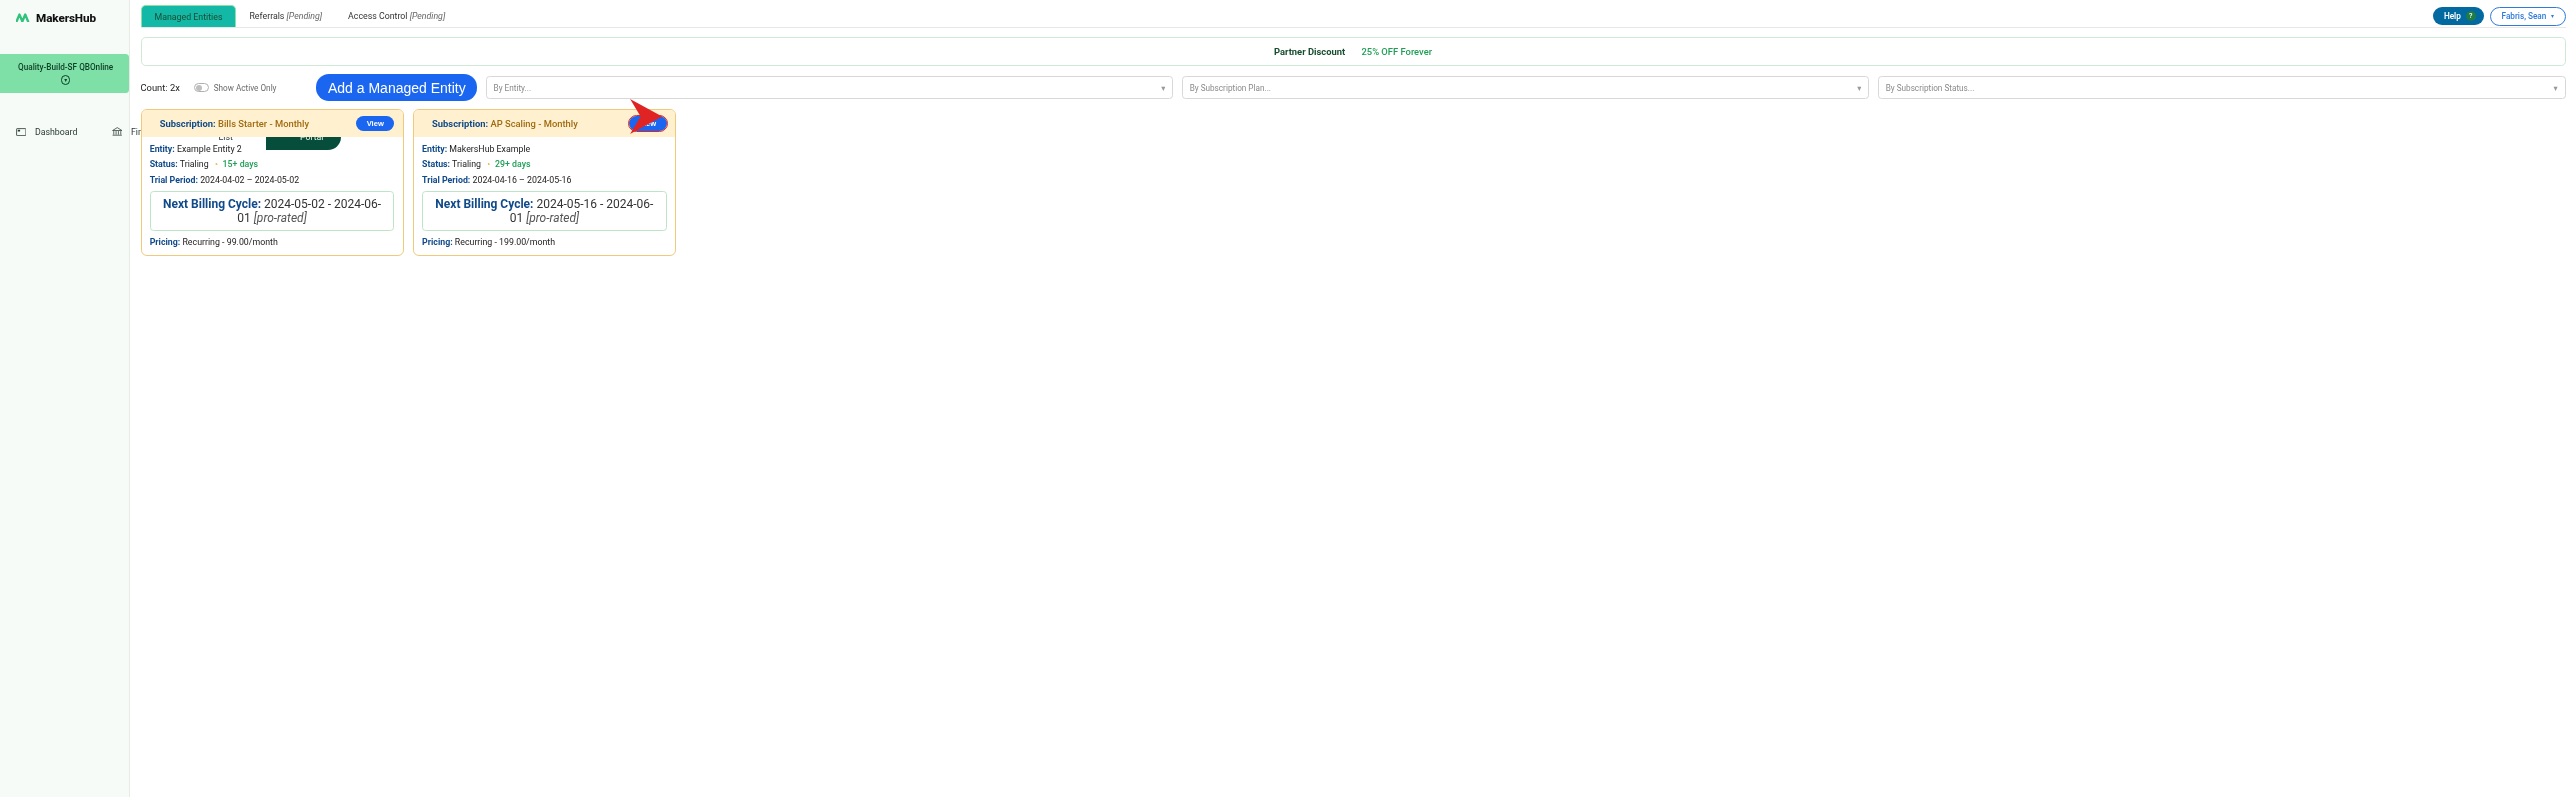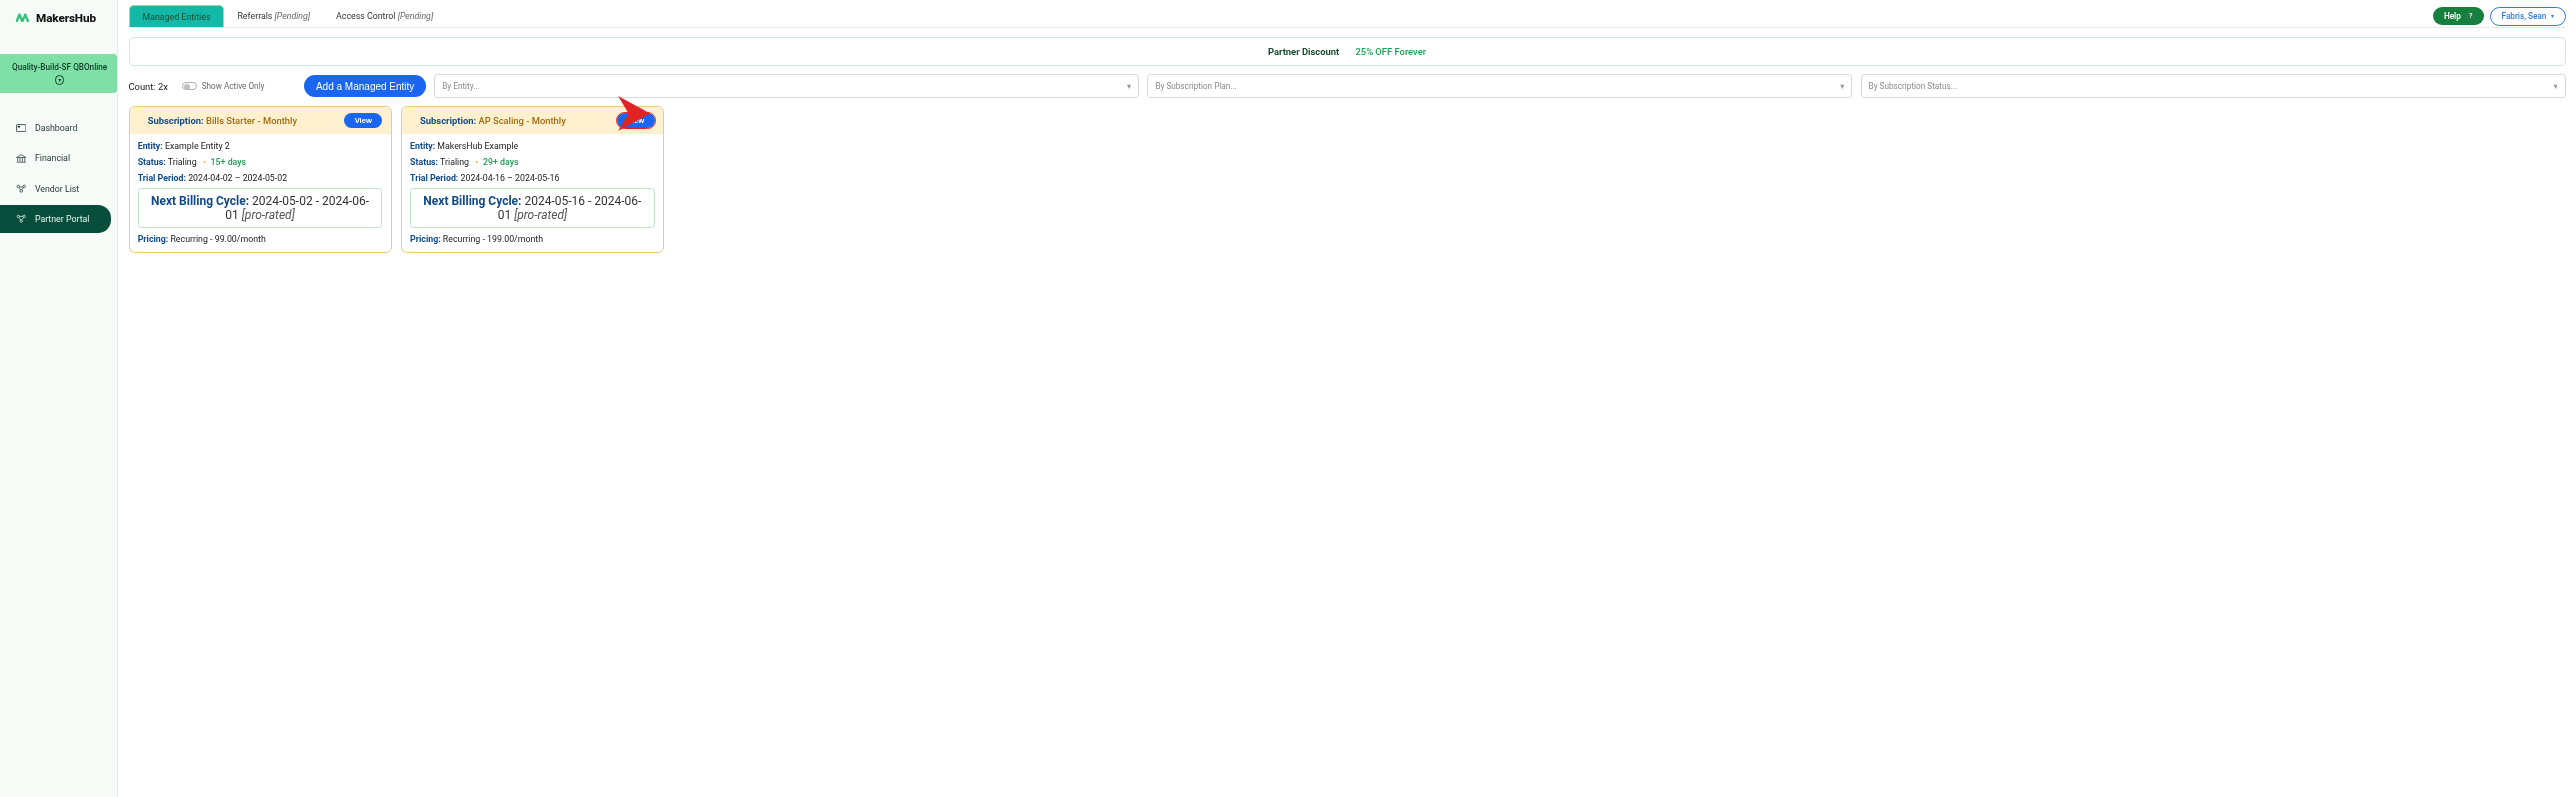--- a/index.html
+++ b/index.html
@@ -1,61 +1,61 @@
 <!DOCTYPE html>
 <html style="font-size:9.4px"><head>
   <meta charset="utf-8">
   <style>
     * { box-sizing: border-box; margin: 0; padding: 0; }
     body { font-family: -apple-system, BlinkMacSystemFont, "Segoe UI", Roboto, Helvetica, Arial, sans-serif; background: #fff; color: #222; }
 
     
     .app { display: flex; min-height: 100vh; }
-    .sidebar { width: 118px; background: #f6fbf7; border-right: 0.6px solid #e6ebe6; display: flex; flex-direction: column; gap: 0; padding-top: 0; }
+    .sidebar { width: 130px; background: #f6fbf7; border-right: 0.6px solid #e6ebe6; display: flex; flex-direction: column; gap: 0; padding-top: 0; }
     .main { flex: 1; padding: 0 10.5px 10.5px 10.5px; }
 
     
     .logo-wrap { display: flex; align-items: center; gap: 4.7px; padding: 10.5px 10.5px 8.2px 16.4px; }
     .logo-mark { color: #31c27c; }
     .logo-text { font-size: 11.7px; font-weight: 800; letter-spacing: -0.1px; color: #111; }
 
     
     .org-pill { background: #7ee0a6; color: #0d3d27; padding: 8.2px 5.9px 8.2px 8.2px; display: flex; flex-direction: column; align-items: center; justify-content: center; font-size: 8.2px; font-weight: 500; cursor: pointer; margin-top: 21px; border-radius: 0 3.5px 3.5px 0; }
     .org-pill .chev { border: 0.6px solid #0d3d27; width: 9.4px; height: 9.4px; border-radius: 50%; display: inline-flex; align-items: center; justify-content: center; font-size: 5.9px; margin-top: 3.5px; }
 
     
-    .nav { margin-top: 21px; display: flex; flex-direction: column; gap: 2.3px; }
+    .nav { margin-top: 21px; display: flex; flex-direction: row; gap: 2.3px; }
     .nav-item { display: flex; align-items: center; gap: 8.2px; padding: 8.2px 10.5px 8.2px 15px; font-size: 8.8px; color: #2b3a35; cursor: pointer; border-radius: 0 13px 13px 0; margin-right: 5.9px; }
     .nav-item.active { background: #064e3b; color: #e8f7ee; }
     .nav-item .ico { width: 11.7px; height: 11.7px; display: inline-flex; align-items: center; justify-content: center; }
 
     
     .tab-row { display: flex; align-items: center; border-bottom: 0.6px solid #e8e8e8; padding-top: 4.7px; }
     .tab { padding: 5.9px 13px; font-size: 8.8px; border-radius: 4.7px 4.7px 0 0; cursor: pointer; color: #333; }
     .tab.active { background: #14b8a6; color: #184d31; border: 0.6px solid #8edfa9; border-bottom: none; }
     .tab .pending { font-style: italic; color: #666; }
     .tab-space { flex: 1; }
-    .help-chip { background: #15803d; color: #fff; padding: 3.5px 8.2px 3.5px 10.5px; border-radius: 11.7px; font-size: 8.2px; font-weight: 600; display: inline-flex; align-items: center; gap: 4.7px; cursor: pointer; margin-right: 5.9px; }
+    .help-chip { background: #0369a1; color: #fff; padding: 3.5px 8.2px 3.5px 10.5px; border-radius: 11.7px; font-size: 8.2px; font-weight: 600; display: inline-flex; align-items: center; gap: 4.7px; cursor: pointer; margin-right: 5.9px; }
     .help-chip .q { background: #1f7c44; width: 10.5px; height: 10.5px; border-radius: 50%; display: inline-flex; align-items: center; justify-content: center; font-size: 7px; }
     .user-chip { border: 1.2px solid #2f7bdc; color: #2f7bdc; padding: 3.5px 10.5px; border-radius: 11.7px; font-size: 8.2px; font-weight: 500; cursor: pointer; display: inline-flex; align-items: center; gap: 4.7px; }
     .user-chip .caret { font-size: 5.9px; }
 
     
     .banner { border: 0.6px solid #cfe9d7; border-radius: 4.7px; margin-top: 8.2px; padding: 8.2px; text-align: center; }
     .banner .pd { font-weight: 700; color: #184d31; margin-right: 14px; }
     .banner .off { color: #1f9e55; font-weight: 500; }
 
     
     .filter-row { display: flex; align-items: center; gap: 8.2px; margin-top: 8.2px; }
     .count-lbl { font-weight: 700; }
     .count-lbl span { font-weight: 400; margin-top: 16px; }
     .toggle-wrap { display: inline-flex; align-items: center; gap: 4.7px; color: #6b6b6b; font-size: 8.2px; margin-left: 5.9px; }
     .toggle { width: 15px; height: 8.2px; border: 0.6px solid #b0b0b0; border-radius: 5.9px; position: relative; display: inline-block; }
     .toggle::after { content: ""; position: absolute; width: 5.9px; height: 5.9px; border-radius: 50%; background: #bfbfbf; left: 1.2px; top: 0.6px; }
-    .add-btn { background: #1a66f0; color: #fff; border: none; padding: 5.3px 11.7px; border-radius: 13px; font-size: 10px; font-weight: 500; cursor: pointer; }
+    .add-btn { background: #1a66f0; color: #fff; border: none; padding: 5.3px 11.7px; border-radius: 13px; font-size: 14px; font-weight: 500; cursor: pointer; }
     .select-like { flex: 1; border: 0.6px solid #d8d8d8; border-radius: 3.5px; padding: 5.9px 7px; font-size: 8.2px; color: #8a8a8a; display: flex; justify-content: space-between; align-items: flex-end; cursor: pointer; min-width: 129px; }
     .select-like .chev { color: #999; }
 
     
     .cards-row { display: flex; gap: 9.4px; margin-top: 8.2px; align-items: flex-start; }
     .card { border: 0.6px solid #f0c97a; border-radius: 5.9px; width: 263px; overflow: hidden; }
     .card-header { background: #fff1cf; padding: 5.9px 8.2px; display: flex; align-items: center; justify-content: space-between; }
     .card-header .sub-label { color: #104a8a; font-weight: 700; padding-left: 10px; }
     .card-header .sub-name { color: #a06a10; font-weight: 500; }
     .view-btn { background: #1a66f0; color: #fff; border: none; padding: 2.9px 10.5px; border-radius: 9.4px; font-size: 7.6px; font-weight: 600; cursor: pointer; }

